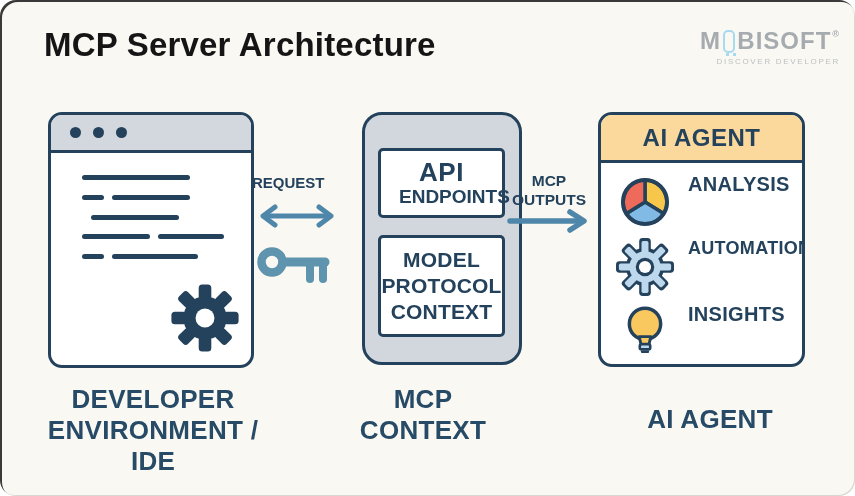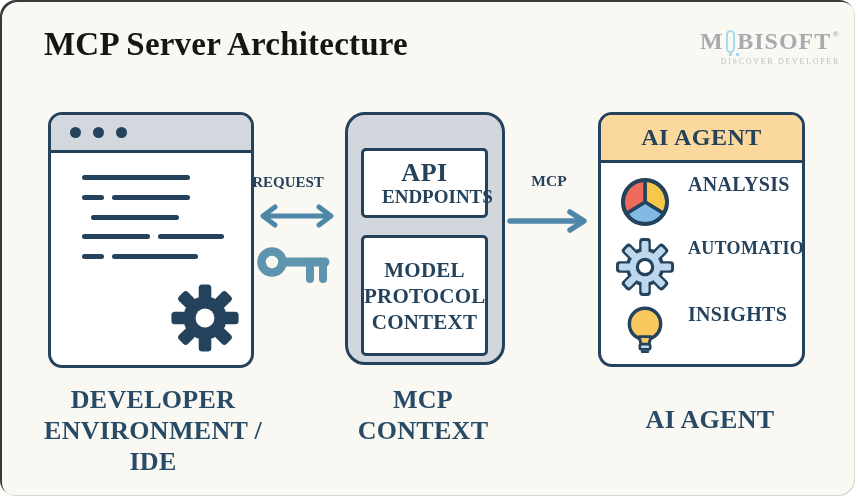--- a/index.html
+++ b/index.html
@@ -1,20 +1,20 @@
 <!DOCTYPE html>
 <html><head>
 <meta charset="utf-8">
 <style>
   html,body{margin:0;padding:0;background:#ffffff;}
   .canvas{
     position:relative;width:855px;height:496px;background:#FAF8F2;
     border-radius:16px;box-sizing:border-box;overflow:hidden;
     box-shadow:inset 2px 2px 0 rgba(25,25,25,0.85), inset -1px -1px 0 rgba(25,25,25,0.15);
-    font-family:Liberation Serif, serif;
+    font-family:Liberation Sans, sans-serif;
   }
   
   .page-title{position:absolute;left:44px;top:26px;margin:0;font-size:33px;font-weight:bold;color:#151515;letter-spacing:0.2px;}
   .logo{position:absolute;left:700px;top:28px;width:140px;text-align:right;}
   .logo-row{display:flex;justify-content:flex-end;align-items:center;font-size:24px;font-weight:bold;color:#A6ABB0;letter-spacing:1px;line-height:26px;}
   .logo-phone{display:inline-block;position:relative;width:12px;height:19px;border:2.5px solid #A7D9F0;border-radius:5px;margin:0 2px;}
   .logo-phone::after{content:"";position:absolute;bottom:-5px;left:1px;width:3px;height:3px;background:#A7D9F0;box-shadow:7px 0 0 #A7D9F0;}
   .logo-reg{font-size:9px;color:#A6ABB0;align-self:flex-start;margin-left:1px;line-height:12px;}
   .logo-tagline{font-size:8px;color:#BCC0C4;letter-spacing:1.7px;margin-top:3px;}
   
@@ -27,26 +27,26 @@
   .l2a{left:31px;top:42px;width:22px;}  .l2b{left:61px;top:42px;width:78px;}
   .l3{left:40px;top:62px;width:88px;}
   .l4a{left:31px;top:81px;width:68px;}  .l4b{left:107px;top:81px;width:66px;}
   .l5a{left:31px;top:101px;width:22px;} .l5b{left:61px;top:101px;width:86px;}
   .ide-gear{position:absolute;left:119px;top:130px;width:70px;height:70px;}
   
   .request-label{position:absolute;left:252px;top:174px;width:72px;text-align:center;font-size:15px;font-weight:bold;color:#24425C;}
   .request-arrow{position:absolute;left:255px;top:203px;width:84px;height:26px;}
   .key-icon{position:absolute;left:257px;top:242px;width:76px;height:48px;}
   
-  .mcp-phone{position:absolute;left:345px;top:112px;width:160px;height:253px;background:#D2D7DD;border:3.5px solid #24425C;border-radius:20px;box-sizing:border-box;}
+  .mcp-phone{position:absolute;left:362px;top:112px;width:160px;height:253px;background:#D2D7DD;border:3.5px solid #24425C;border-radius:20px;box-sizing:border-box;}
   .inner-box{position:absolute;left:13px;width:127px;background:#fff;border:3px solid #24425C;border-radius:5px;box-sizing:border-box;display:flex;flex-direction:column;justify-content:center;text-align:center;color:#24425C;font-weight:bold;}
   .api-box{top:33px;height:70px;}
   .api-line1{font-size:26px;line-height:27px;letter-spacing:0.5px;}
   .api-line2{font-size:19px;line-height:21px;padding-left:18px;}
-  .model-box{top:120px;height:121px;}
+  .model-box{top:120px;height:102px;}
   .model-line{font-size:21px;line-height:26px;letter-spacing:0.2px;}
   
   .outputs-label{position:absolute;left:503px;top:171px;width:92px;text-align:center;font-size:15.5px;font-weight:bold;line-height:19px;color:#24425C;}
   .outputs-arrow{position:absolute;left:506px;top:209px;width:88px;height:24px;}
   
   .agent-card{position:absolute;left:598px;top:112px;width:207px;height:255px;background:#fff;border:3.5px solid #24425C;border-radius:14px;box-sizing:border-box;overflow:hidden;}
   .agent-header{height:45px;background:#FBD89B;border-bottom:3px solid #24425C;display:flex;align-items:center;justify-content:center;font-size:24px;font-weight:bold;color:#24425C;letter-spacing:0.5px;}
   .agent-row{position:absolute;left:15px;height:58px;display:flex;align-items:flex-start;gap:14px;}
   .row-1{top:58px;} .row-2{top:123px;} .row-3{top:188px;}
   .agent-icon{width:58px;height:58px;flex:0 0 58px;}
@@ -130,20 +130,21 @@
     </div>
     <div class="inner-box model-box">
       <span class="model-line">MODEL</span>
       <span class="model-line">PROTOCOL</span>
       <span class="model-line">CONTEXT</span>
     </div>
   </div>
 
   <div class="outputs-label">
     <span style="display:block">MCP</span>
+    <span style="display:block">OUTPUTS</span>
   </div>
   <svg class="outputs-arrow" viewBox="0 0 88 24">
     <path d="M4 12 H72" stroke="#4E87A9" stroke-width="5.5" fill="none" stroke-linecap="round"></path>
     <path d="M64 3 L78 12 L64 21" stroke="#4E87A9" stroke-width="5.5" fill="none" stroke-linecap="round" stroke-linejoin="round"></path>
   </svg>
 
   <div class="agent-card">
     <div class="agent-header">AI AGENT</div>
 
     <div class="agent-row row-1">

